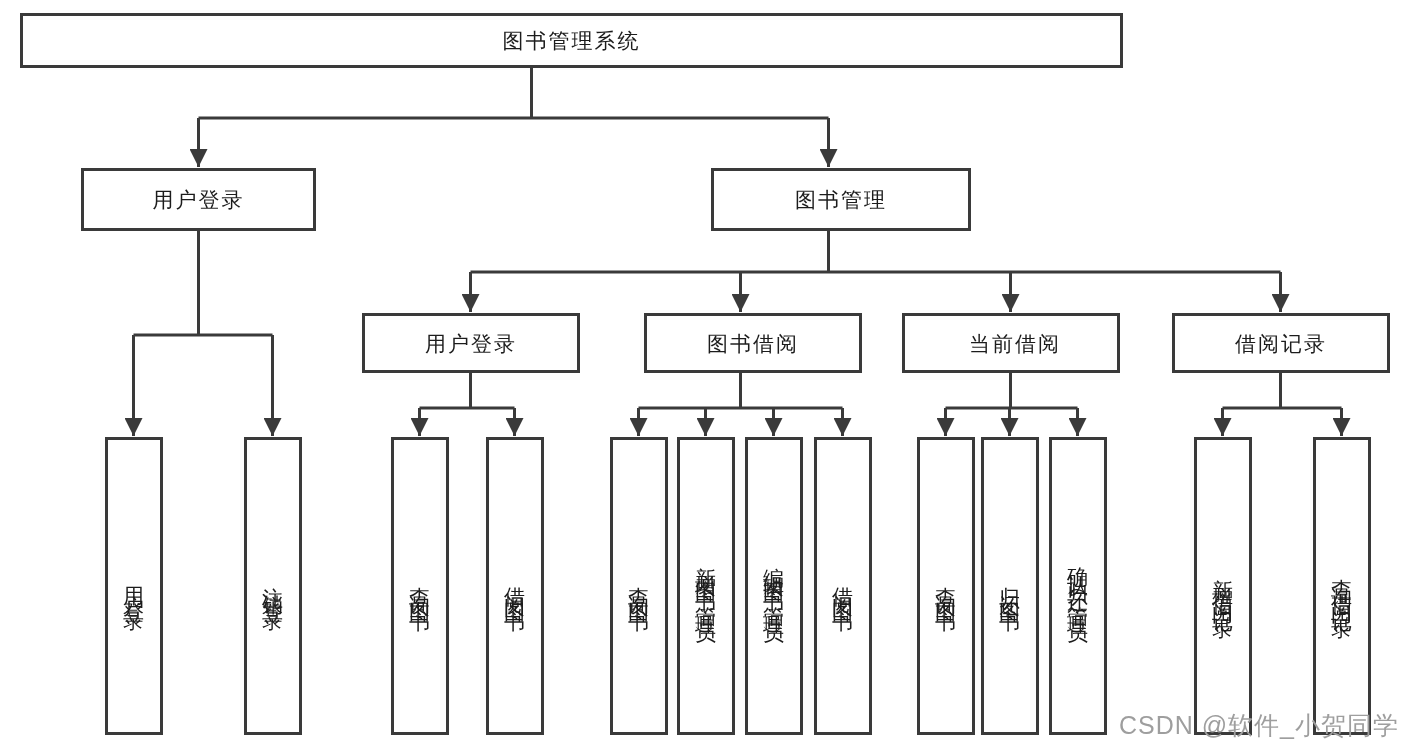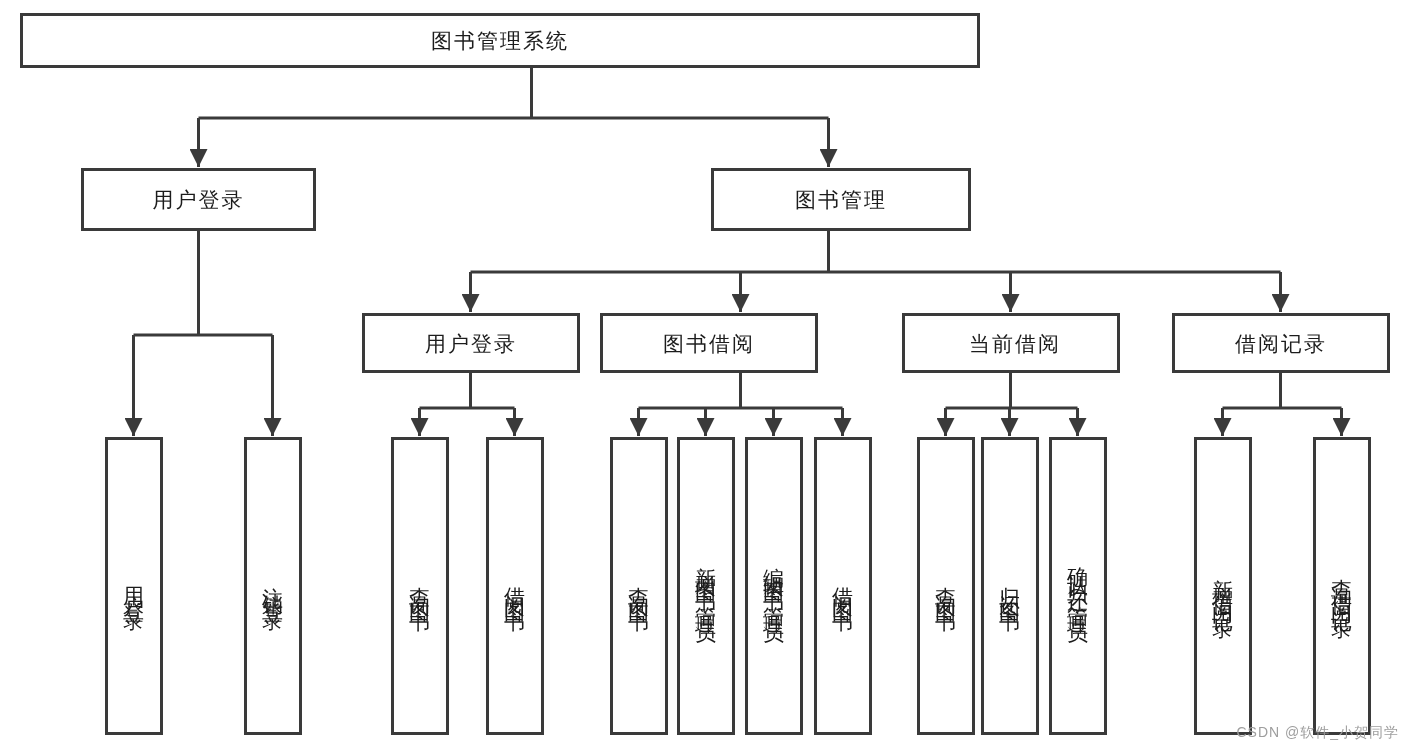--- a/index.html
+++ b/index.html
@@ -30,26 +30,26 @@
     background: #ffffff;
     display: flex;
     align-items: center;
     justify-content: center;
     color: #1c1c1c;
     font-size: 21px;
     letter-spacing: 2px;
     text-align: center;
     line-height: 1;
   }
-  .root  { left: 20px;  top: 13px;  width: 960px; height: 55px; }
+  .root  { left: 20px;  top: 13px;  width: 1103px; height: 55px; }
   .l2a   { left: 81px;  top: 168px; width: 235px;  height: 63px; }
   .l2b   { left: 711px; top: 168px; width: 260px;  height: 63px; }
   .l3    { top: 313px; width: 218px; height: 60px; }
   .l3a   { left: 362px; }
-  .l3b   { left: 600px; }
+  .l3b   { left: 644px; }
   .l3c   { left: 902px; padding-left: 8px; }
   .l3d   { left: 1172px; }
   .leaf {
     top: 437px;
     width: 58px;
     height: 298px;
     writing-mode: vertical-rl;
     text-orientation: mixed;
     letter-spacing: 8px;
     font-size: 21px;
@@ -59,21 +59,21 @@
   .x610  { left: 610px; }  .x677  { left: 677px; }
   .x745  { left: 745px; }  .x814  { left: 814px; }
   .x917  { left: 917px; }  .x981  { left: 981px; }
   .x1049 { left: 1049px; }
   .x1194 { left: 1194px; } .x1313 { left: 1313px; }
   .watermark {
     position: absolute;
     right: 6px;
     bottom: 5px;
     color: #9e9e9e;
-    font-size: 14px;
+    font-size: 25px;
     letter-spacing: 1px;
     white-space: nowrap;
   }
 </style>
 </head>
 <body>
 
 <div class="stage">
 
   <svg class="connectors" viewBox="0 0 1405 747" xmlns="http://www.w3.org/2000/svg">

